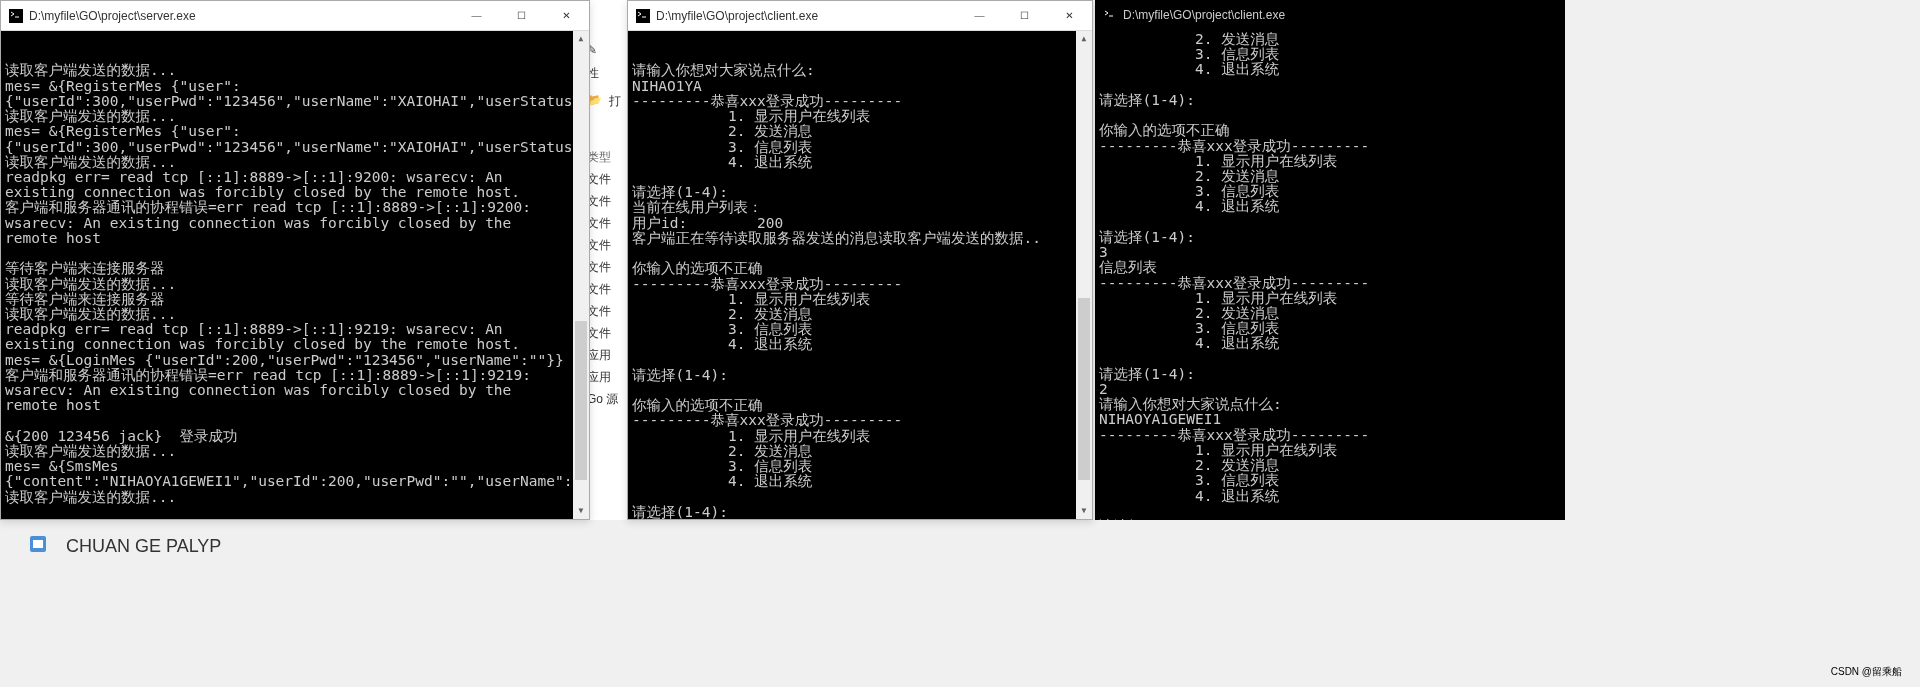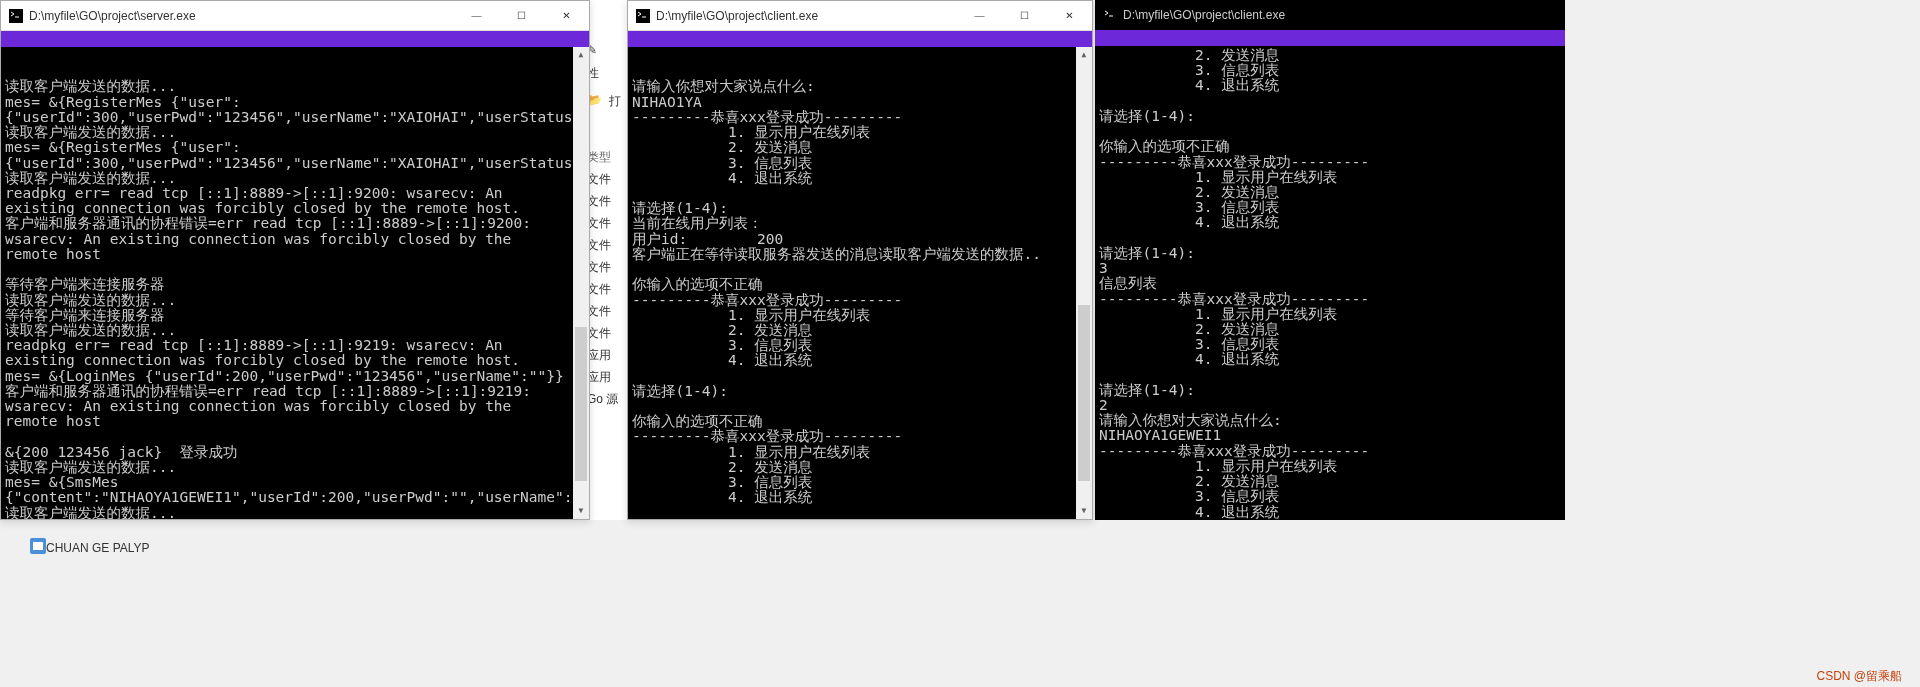--- a/index.html
+++ b/index.html
@@ -1,34 +1,34 @@
 <!DOCTYPE html>
 <html><head>
 <meta charset="utf-8">
 <style>
 * { margin: 0; padding: 0; box-sizing: border-box; }
 body { font-family: "Segoe UI", Tahoma, sans-serif; background: #f0f0f0; width: 1920px; height: 687px; overflow: hidden; position: relative; }
-.window { position: absolute; background: #6d28d9; border: 1px solid #aaa; box-shadow: 0 2px 8px rgba(0,0,0,0.15); display: flex; flex-direction: column; gap: 16px; }
+.window { position: absolute; background: #6d28d9; border: 1px solid #aaa; box-shadow: 0 2px 8px rgba(0,0,0,0.15); display: flex; flex-direction: column; }
 .titlebar { height: 30px; background: #fff; display: flex; align-items: center; padding: 0 0 0 8px; border-bottom: 1px solid #ddd; }
 .titlebar-dark { background: #000; color: #fff; border-bottom: none; }
 .title-icon { width: 14px; height: 14px; margin-right: 6px; display: inline-flex; align-items: center; justify-content: center; }
 .title-text { flex: 1; font-size: 12px; color: #333; white-space: nowrap; overflow: hidden; }
 .titlebar-dark .title-text { color: #ccc; }
 .win-btns { display: flex; }
 .win-btn { width: 45px; height: 29px; display: flex; align-items: center; justify-content: center; font-size: 10px; color: #333; cursor: pointer; font-family: "Segoe UI Symbol"; }
 .console { flex: 1; background: #000; color: #ccc; font-family: "NSimSun","SimSun","Consolas",monospace; font-size: 14.5px; line-height: 1.05; padding: 2px 4px; white-space: pre-wrap; overflow: hidden; position: relative; }
 .console-scrollbar { position: absolute; right: 0; top: 0; bottom: 0; width: 16px; background: #f0f0f0; display: flex; flex-direction: column; }
 .scroll-arrow { height: 16px; background: #f0f0f0; display:flex; align-items:center; justify-content:center; font-size:8px; color:#606060; }
 .scroll-track { flex:1; background:#f0f0f0; position: relative; }
 .scroll-thumb { position:absolute; left:2px; right:2px; background:#cdcdcd; }
 .explorer-strip { position: absolute; background: #fff; display:flex; flex-direction:column; font-size:12px; color:#333; }
 .explorer-row { display:flex; align-items:center; height:22px; padding:0 2px; gap:6px; }
 .explorer-icon { width:16px; height:16px; display:inline-block; }
-.taskbar-item { position:absolute; bottom:0; left:30px; display:flex; align-items:center; gap:0; font-size:12px; color:#333; }
-.watermark { position:absolute; right:18px; bottom:2px; font-size:12px; color:#c2410c; }
+.taskbar-item { position:absolute; bottom:0; left:30px; display:flex; align-items:center; gap:20px; font-size:18px; color:#333; }
+.watermark { position:absolute; right:18px; bottom:8px; font-size:10px; color:#000000; }
 </style>
 </head>
 <body>
 
 <div class="explorer-strip" style="left:585px; top:0; width:50px; height:520px;">
   <div class="explorer-row" style="margin-top:40px;">
     <span class="explorer-icon">✎</span>
   </div>
   <div class="explorer-row">
     <span>性</span>

